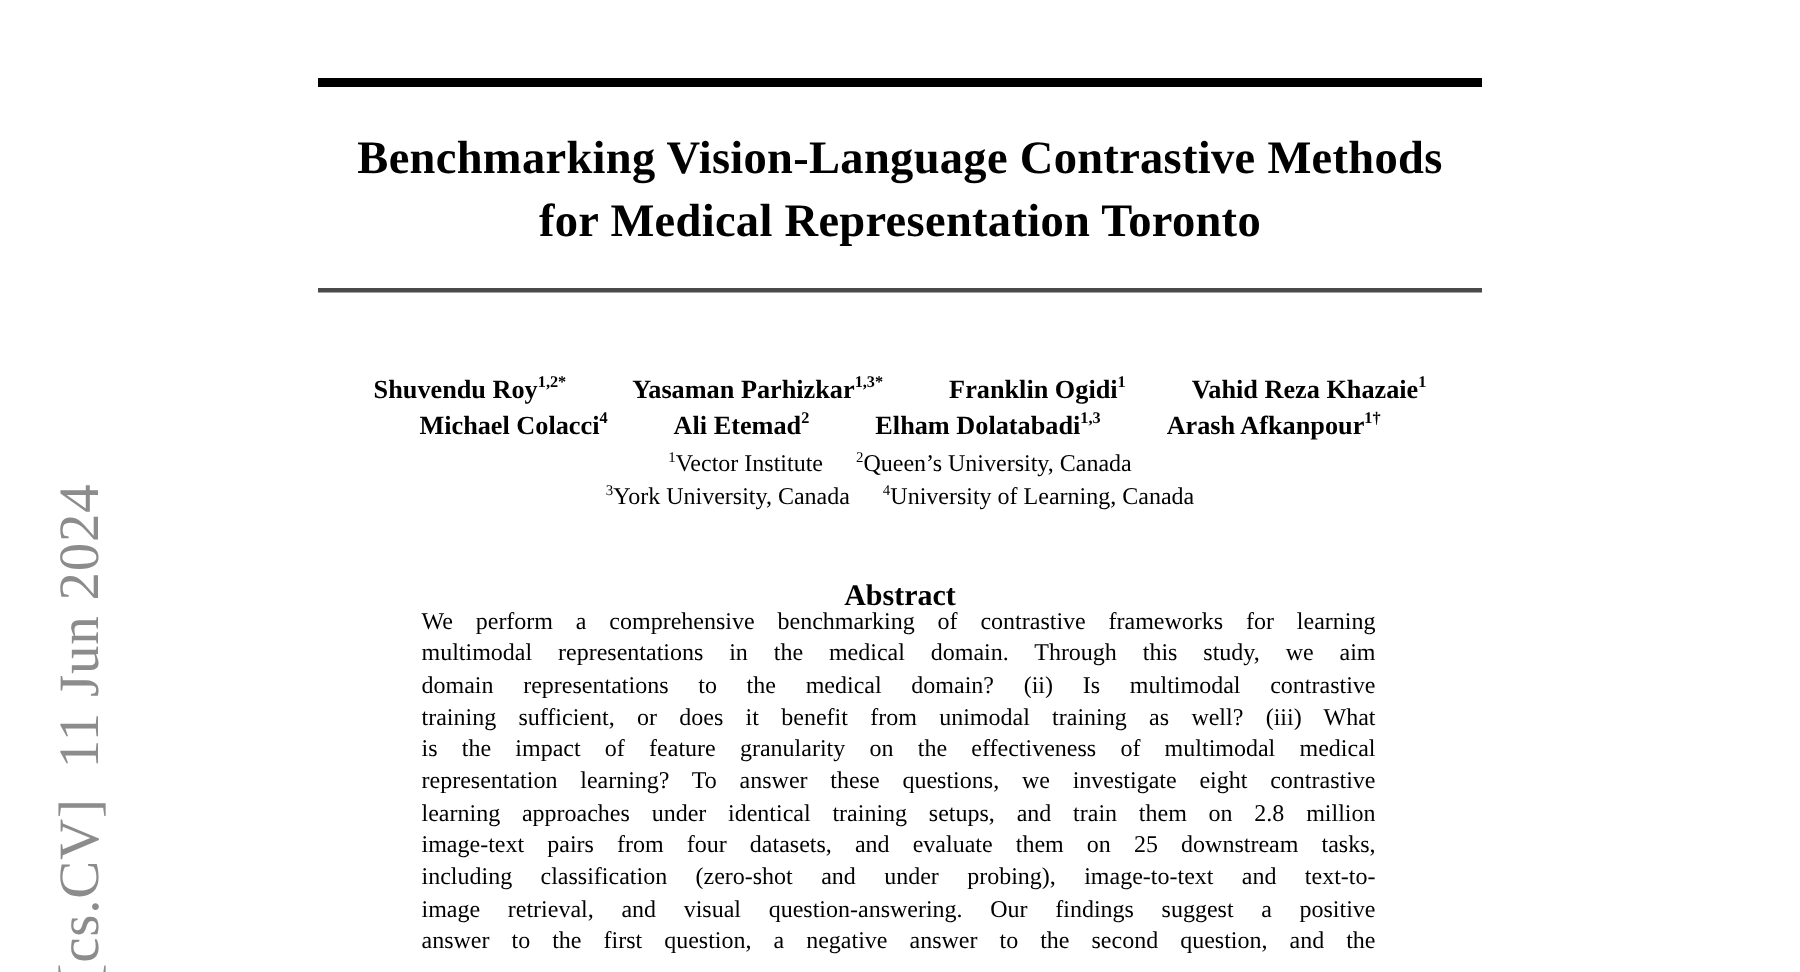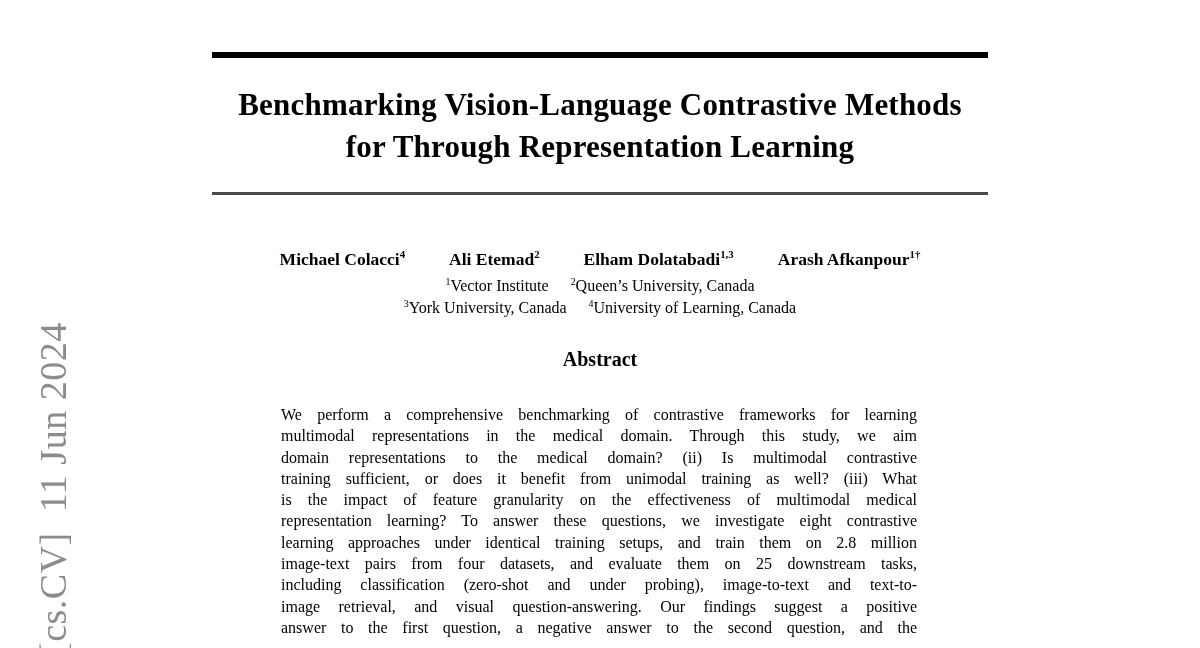--- a/index.html
+++ b/index.html
@@ -96,21 +96,21 @@
   .affil-row {
     display: flex;
     justify-content: center;
     gap: 22px;
     font-size: 16px;
     line-height: 22px;
     white-space: nowrap;
   }
 
   .abstract-heading {
-    margin-top: 29px;
+    margin-top: 43px;
     text-align: center;
     font-weight: bold;
     font-size: 20px;
     line-height: 22px;
   }
 
   .abstract-body {
     position: absolute;
     left: 281px;
     top: 404px;
@@ -127,27 +127,33 @@
 <body>
 
 <div class="watermark">[cs.CV]  11 Jun 2024</div>
 
 <div class="col">
 
   <div class="rule-thick"></div>
 
   <div class="title">
     <div>Benchmarking Vision-Language Contrastive Methods</div>
-    <div>for Through Representation Learning</div>
+    <div>for Medical Representation Toronto</div>
   </div>
 
   <div class="rule-thin"></div>
 
   <div class="front-matter">
 
+    <div class="author-row">
+      <span class="author"><span>Shuvendu Roy</span><sup>1,2*</sup></span>
+      <span class="author"><span>Yasaman Parhizkar</span><sup>1,3*</sup></span>
+      <span class="author"><span>Franklin Ogidi</span><sup>1</sup></span>
+      <span class="author"><span>Vahid Reza Khazaie</span><sup>1</sup></span>
+    </div>
 
     <div class="author-row">
       <span class="author"><span>Michael Colacci</span><sup>4</sup></span>
       <span class="author"><span>Ali Etemad</span><sup>2</sup></span>
       <span class="author"><span>Elham Dolatabadi</span><sup>1,3</sup></span>
       <span class="author"><span>Arash Afkanpour</span><sup>1†</sup></span>
     </div>
 
     <div class="affil-rows">
       <div class="affil-row">

